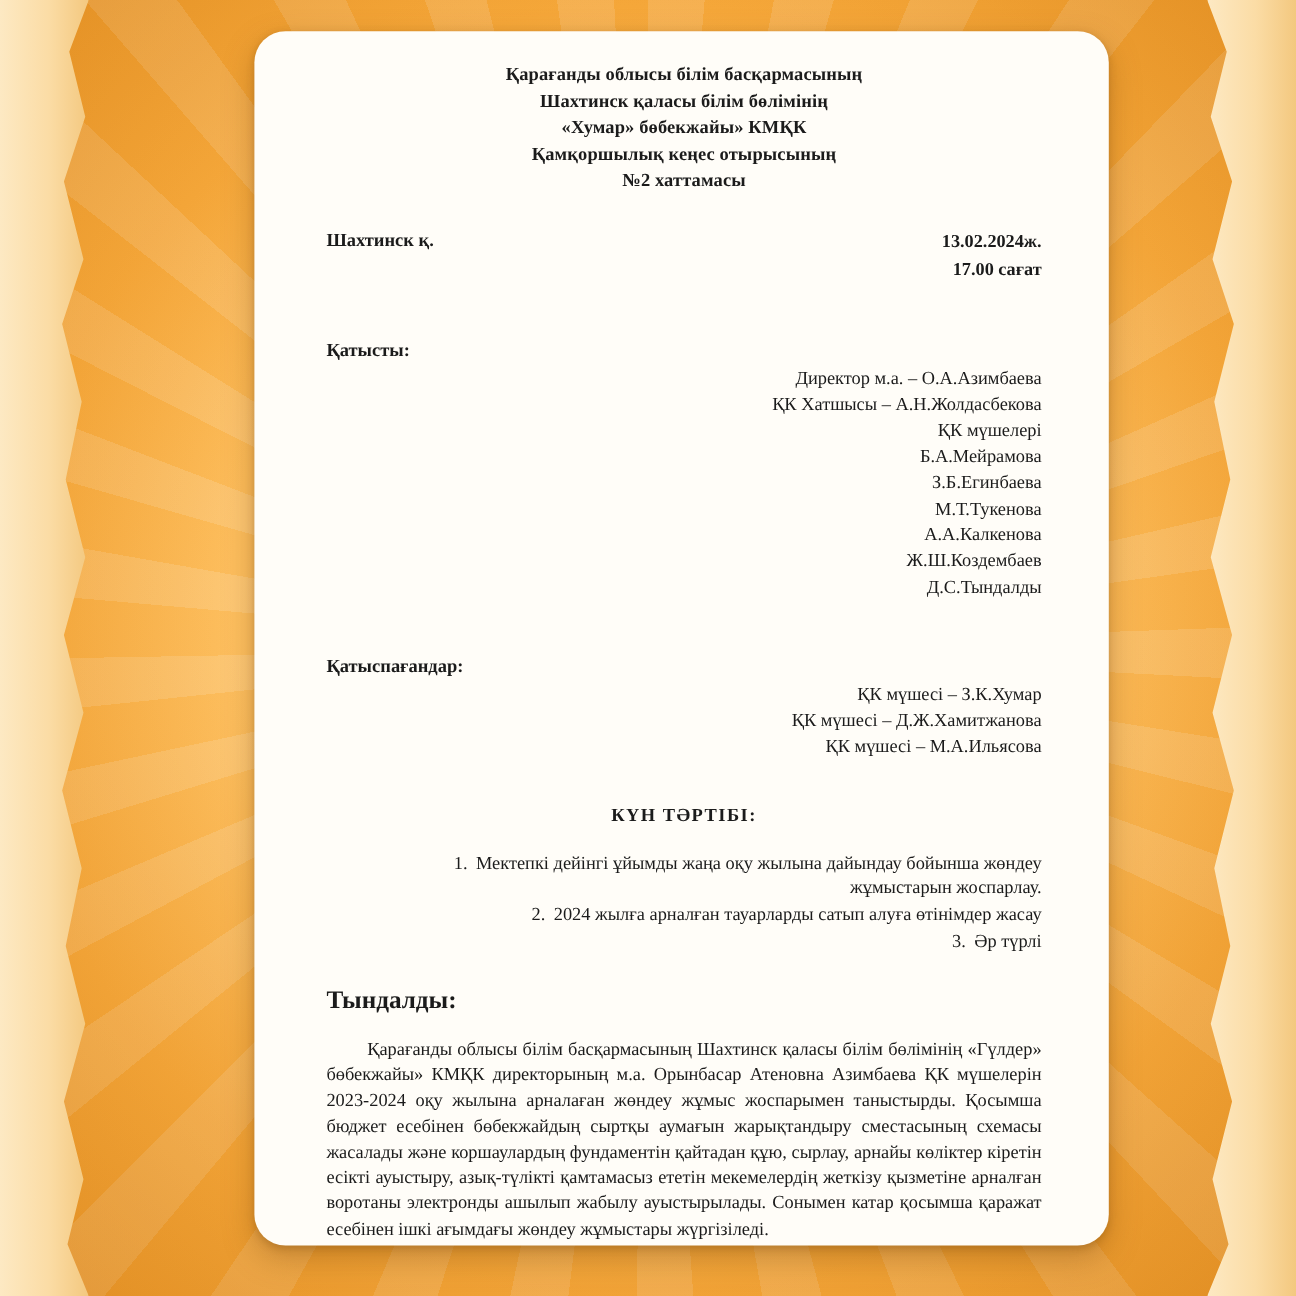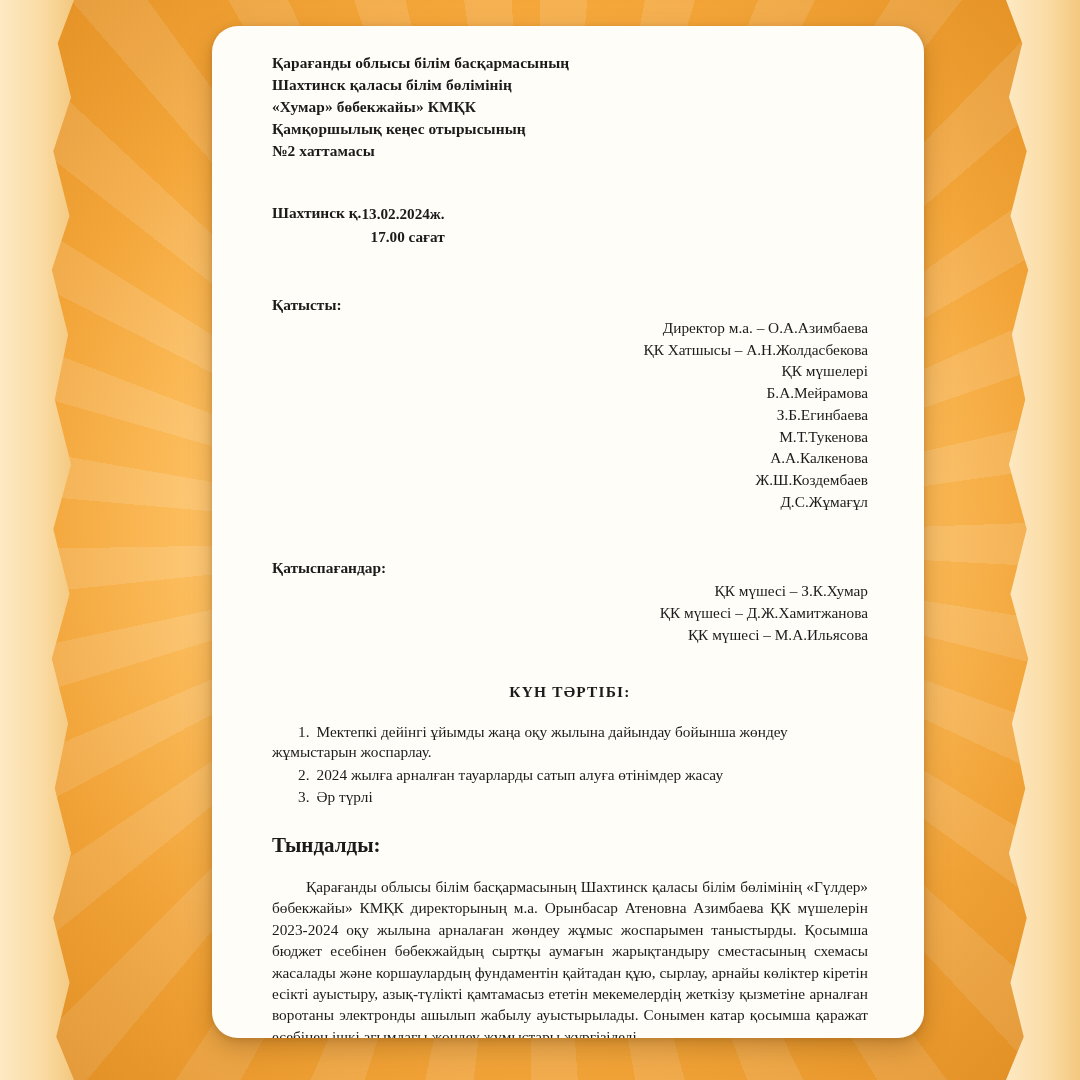--- a/index.html
+++ b/index.html
@@ -72,32 +72,33 @@
     overflow: hidden;
   }
   .sheet-inner {
     padding: 26px 56px 0 60px;
     color: #1b1b1b;
     font-size: 15.2px;
     line-height: 1.30;
   }
 
   .title-block {
+    text-align: center;
     font-weight: bold;
     font-size: 15.4px;
     line-height: 1.42;
     letter-spacing: .1px;
   }
   .title-block div { white-space: nowrap; }
 
   .meta-row {
     display: flex;
-    justify-content: flex-start;
+    justify-content: space-between;
     align-items: flex-start;
-    margin-top: 42px;
+    margin-top: 30px;
   }
   .meta-left {
     font-weight: bold;
     font-size: 15.4px;
   }
   .meta-right {
     text-align: right;
     font-weight: bold;
     font-size: 15.2px;
     line-height: 1.5;
@@ -119,20 +120,21 @@
     text-align: center;
     font-weight: bold;
     letter-spacing: 1.2px;
     margin-top: 36px;
     font-size: 15.4px;
   }
   .agenda-list {
     margin: 20px 0 0 0;
     padding: 0;
     list-style: none;
+    text-align: right;
   }
   .agenda-list li {
     font-size: 15.3px;
     line-height: 1.34;
     text-indent: 26px;
     margin-bottom: 2px;
   }
   .agenda-list li .num { margin-right: 7px; }
 
   .heard-head {
@@ -187,21 +189,21 @@
       <div class="section-head">Қатысты:</div>
       <div class="name-list">
         <div>Директор м.а. – О.А.Азимбаева</div>
         <div>ҚК Хатшысы – А.Н.Жолдасбекова</div>
         <div>ҚК мүшелері</div>
         <div>Б.А.Мейрамова</div>
         <div>З.Б.Егинбаева</div>
         <div>М.Т.Тукенова</div>
         <div>А.А.Калкенова</div>
         <div>Ж.Ш.Коздембаев</div>
-        <div>Д.С.Жұмағұл</div>
+        <div>Д.С.Тындалды</div>
       </div>
 
       <div class="section-head">Қатыспағандар:</div>
       <div class="name-list">
         <div>ҚК мүшесі – З.К.Хумар</div>
         <div>ҚК мүшесі – Д.Ж.Хамитжанова</div>
         <div>ҚК мүшесі – М.А.Ильясова</div>
       </div>
 
       <div class="agenda-title">КҮН ТӘРТІБІ:</div>

